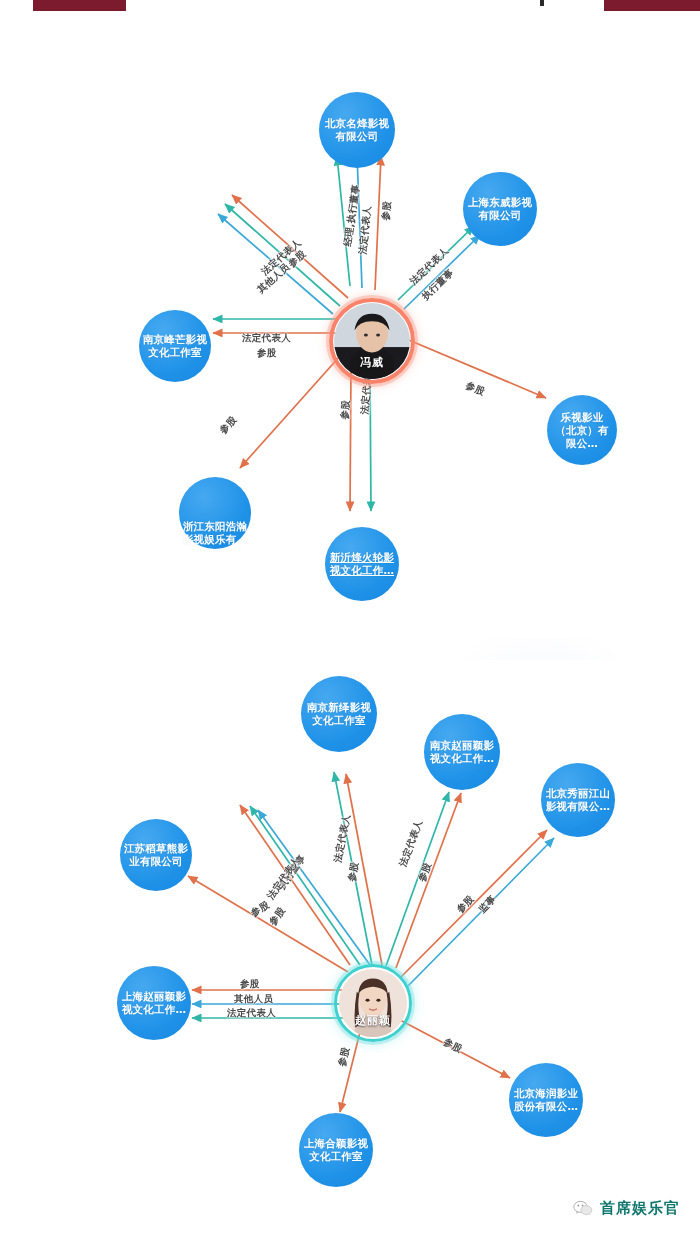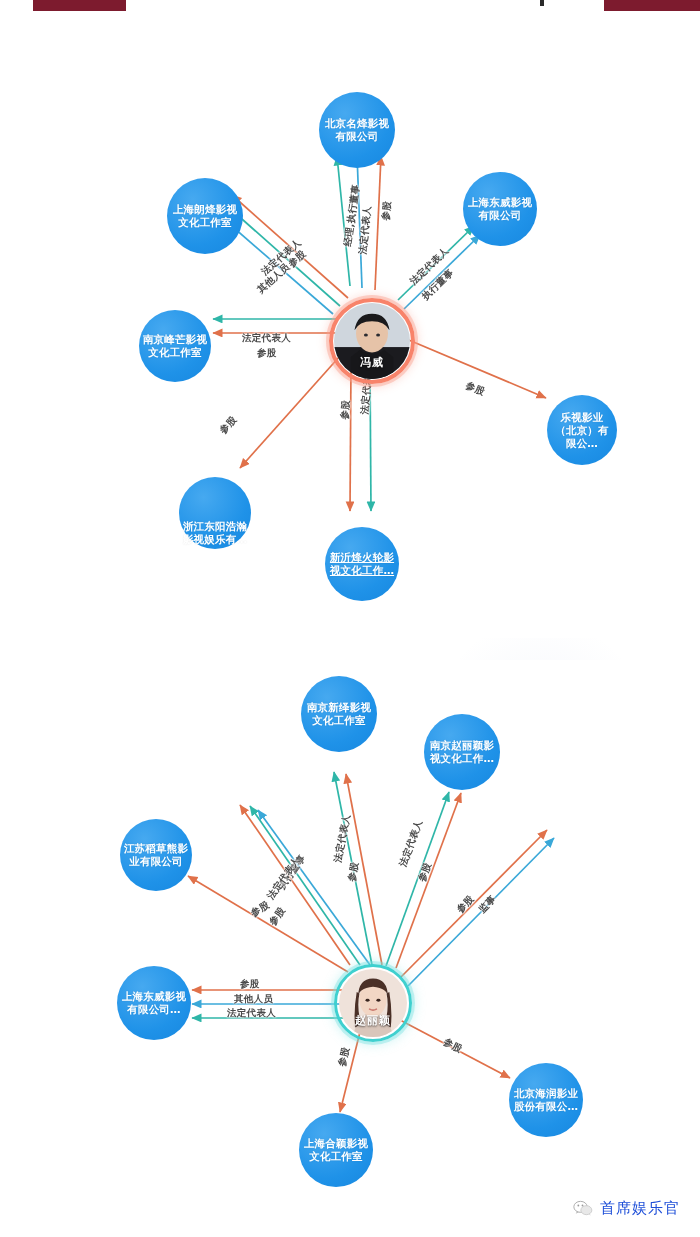--- a/index.html
+++ b/index.html
@@ -177,23 +177,23 @@
     width: 700px;
     height: 44px;
   }
   .footer-brand {
     position: absolute;
     right: 20px;
     top: 6px;
     display: flex;
     align-items: center;
     gap: 7px;
-    color: #1d4ed8;
+    color: #0f766e;
     font-size: 15px;
-    font-weight: 400;
+    font-weight: 700;
     letter-spacing: 1px;
   }
   .wechat-icon { width: 20px; height: 17px; display:block; }
 </style>
 </head>
 <body>
 
 <div class="page">
 
   <div class="topbar-strip">
@@ -264,23 +264,20 @@
     <div class="elabel" style="left:424px; top:274px; transform:rotate(-44deg);">执行董事</div>
     <div class="elabel" style="left:242px; top:314px;">法定代表人</div>
     <div class="elabel" style="left:257px; top:329px;">参股</div>
     <div class="elabel" style="left:466px; top:361px; transform:rotate(22deg);">参股</div>
     <div class="elabel" style="left:222px; top:408px; transform:rotate(-48deg);">参股</div>
     <div class="elabel" style="left:345px; top:395px; transform:rotate(-85deg);">参股</div>
     <div class="elabel" style="left:365px; top:390px; transform:rotate(-85deg);">法定代表人</div>
 
     <div class="node node-company" style="left:319px; top:74px;  width:76px; height:76px;">
         <span>北京名烽影视有限公司</span>
-      </div>
-    <div class="node node-company" style="left:167px; top:160px; width:76px; height:76px;">
-        <span>上海朗烽影视文化工作室</span>
       </div>
     <div class="node node-company" style="left:463px; top:154px; width:74px; height:74px;">
         <span>上海东威影视有限公司</span>
       </div>
     <div class="node node-company" style="left:139px; top:292px; width:72px; height:72px;">
         <span>南京峰芒影视文化工作室</span>
       </div>
     <div class="node node-company" style="left:547px; top:377px; width:70px; height:70px;">
         <span>乐视影业（北京）有限公…</span>
       </div>
@@ -363,25 +360,28 @@
     <div class="elabel" style="left:227px; top:347px;">法定代表人</div>
     <div class="elabel" style="left:444px; top:375px; transform:rotate(27deg);">参股</div>
     <div class="elabel" style="left:342px; top:400px; transform:rotate(-76deg);">参股</div>
 
     <div class="node node-company" style="left:301px; top:16px;  width:76px; height:76px;">
         <span>南京新绎影视文化工作室</span>
       </div>
     <div class="node node-company" style="left:424px; top:54px;  width:76px; height:76px;">
         <span>南京赵丽颖影视文化工作…</span>
       </div>
+    <div class="node node-company" style="left:541px; top:103px; width:74px; height:74px;">
+        <span>北京秀丽江山影视有限公…</span>
+      </div>
     <div class="node node-company" style="left:120px; top:159px; width:72px; height:72px;">
         <span>江苏稻草熊影业有限公司</span>
       </div>
     <div class="node node-company" style="left:117px; top:306px; width:74px; height:74px;">
-        <span>上海东威影视有限公司…</span>
+        <span>上海赵丽颖影视文化工作…</span>
       </div>
     <div class="node node-company" style="left:509px; top:403px; width:74px; height:74px;">
         <span>北京海润影业股份有限公…</span>
       </div>
     <div class="node node-company" style="left:299px; top:453px; width:74px; height:74px;">
         <span>上海合颖影视文化工作室</span>
       </div>
 
     <div class="node node-person" style="left:334px; top:304px; width:78px; height:78px;">
       <div class="avatar">

